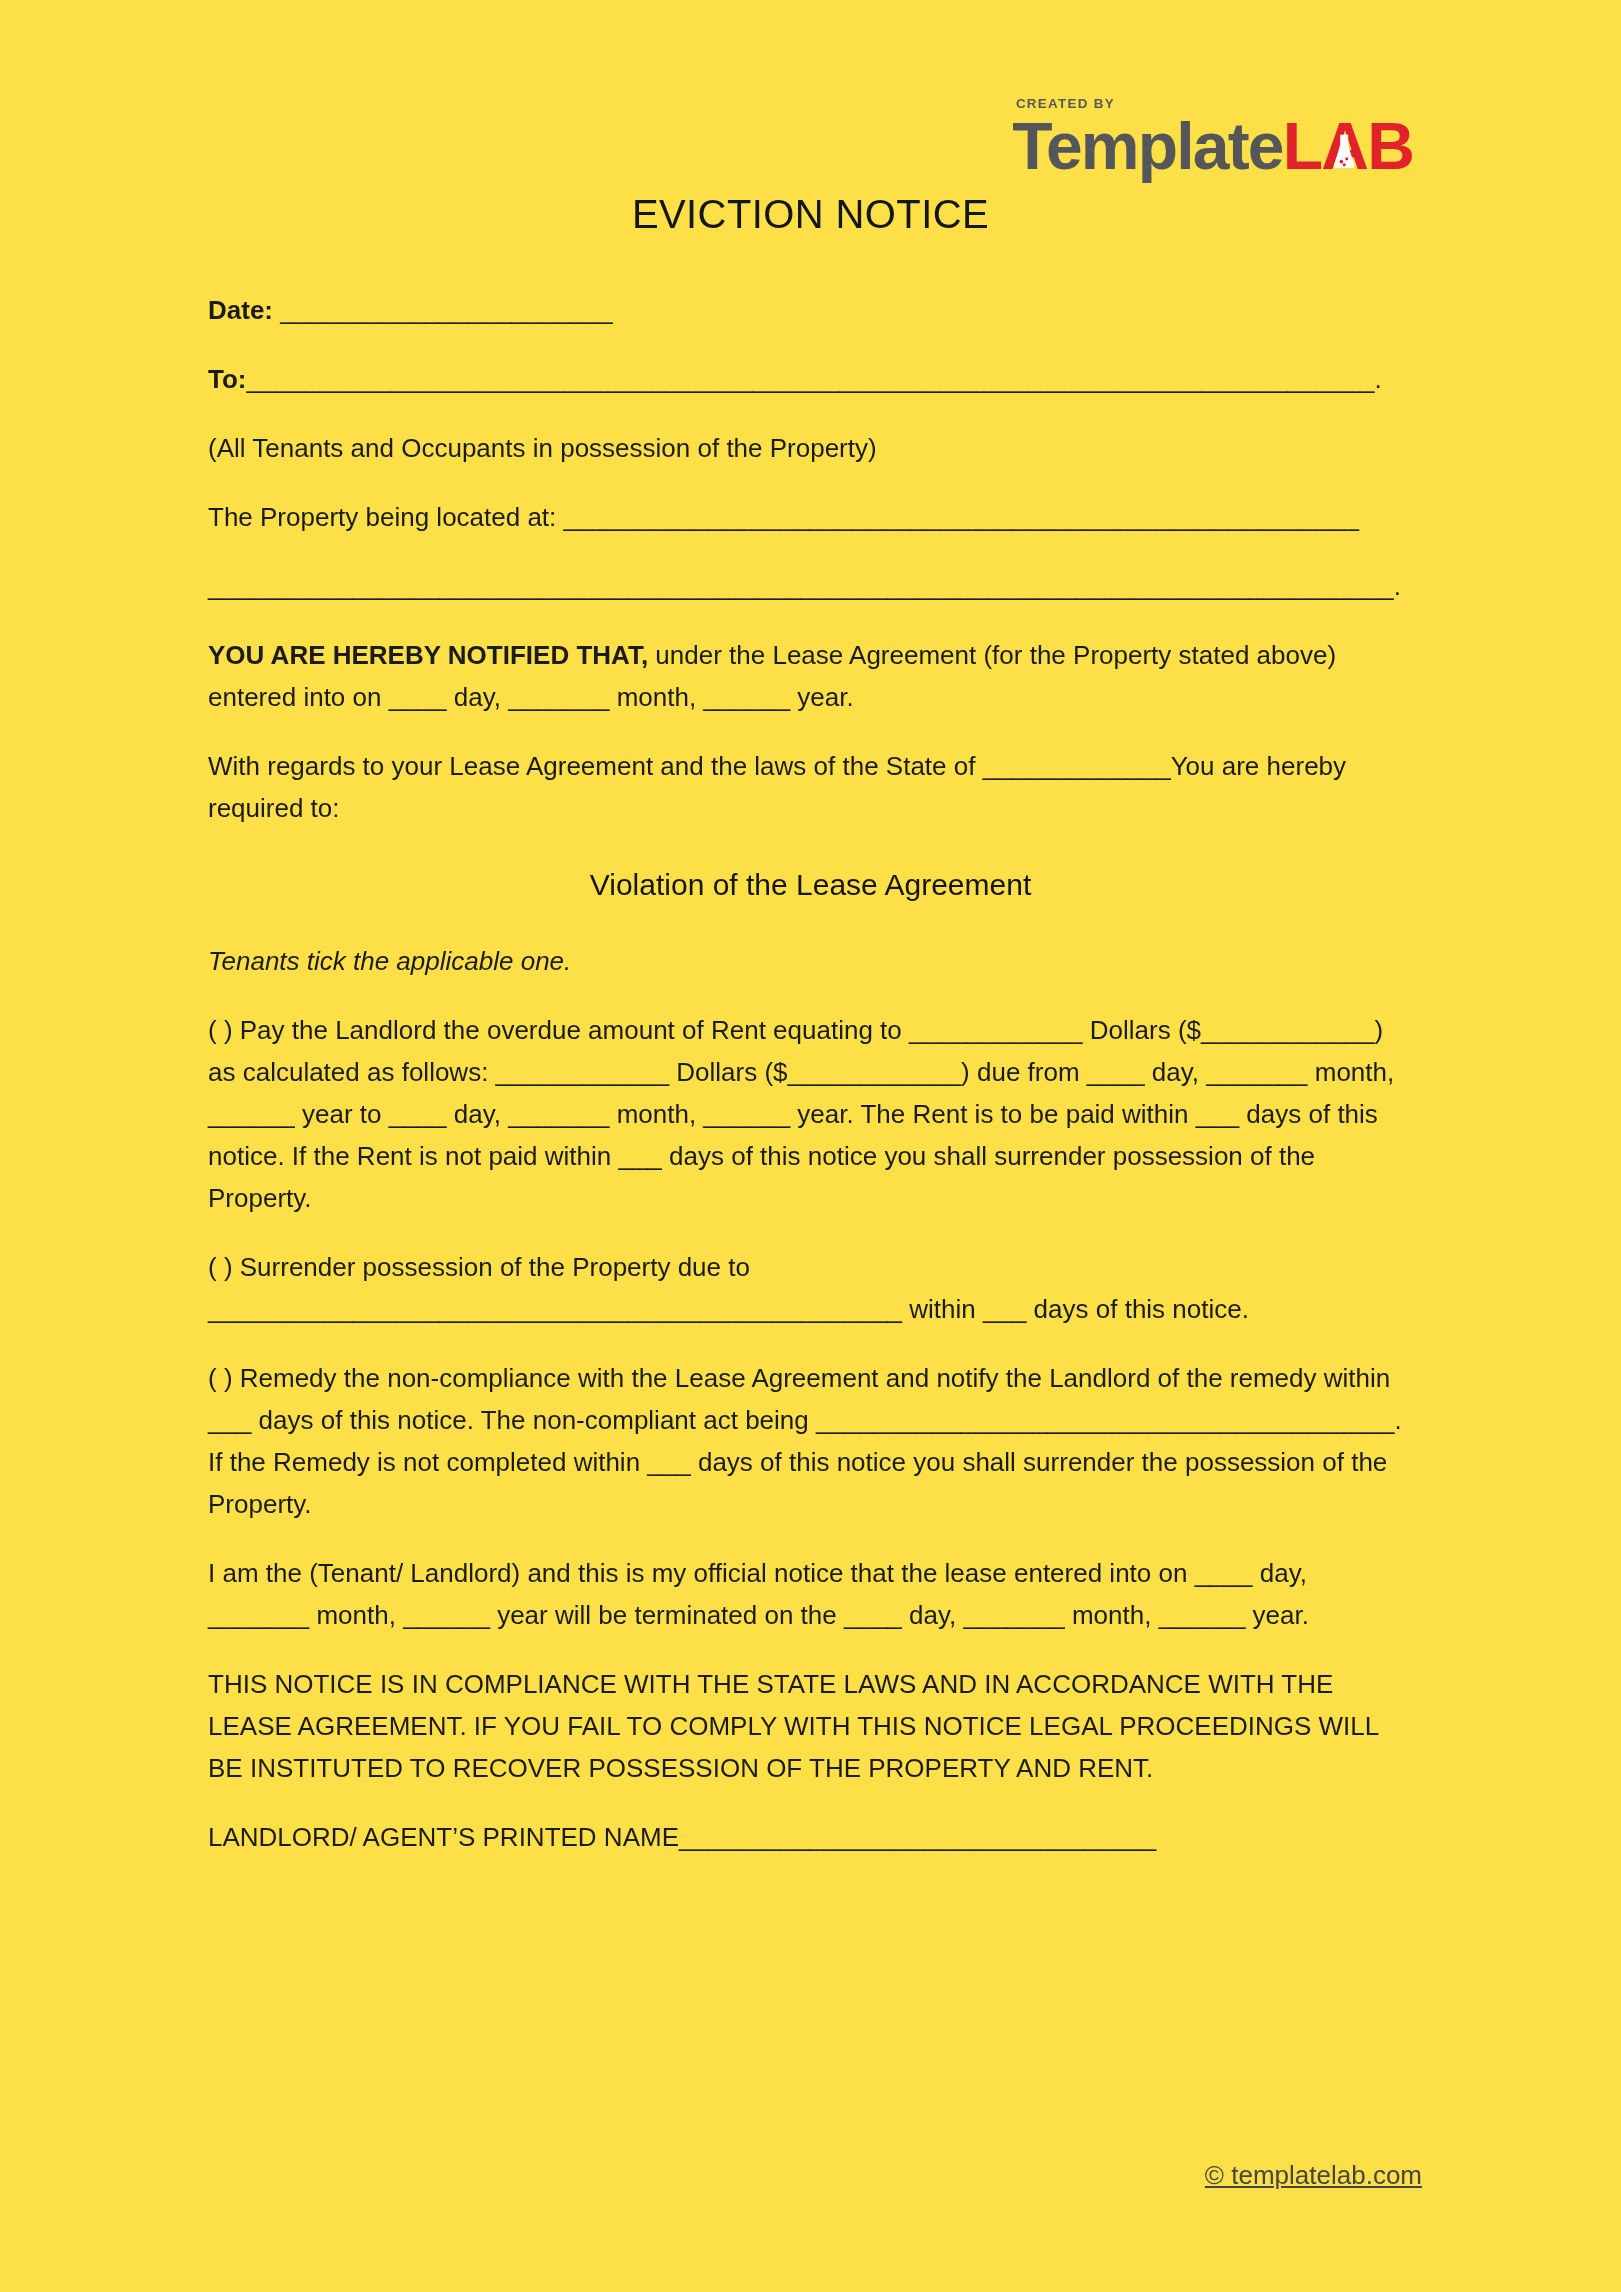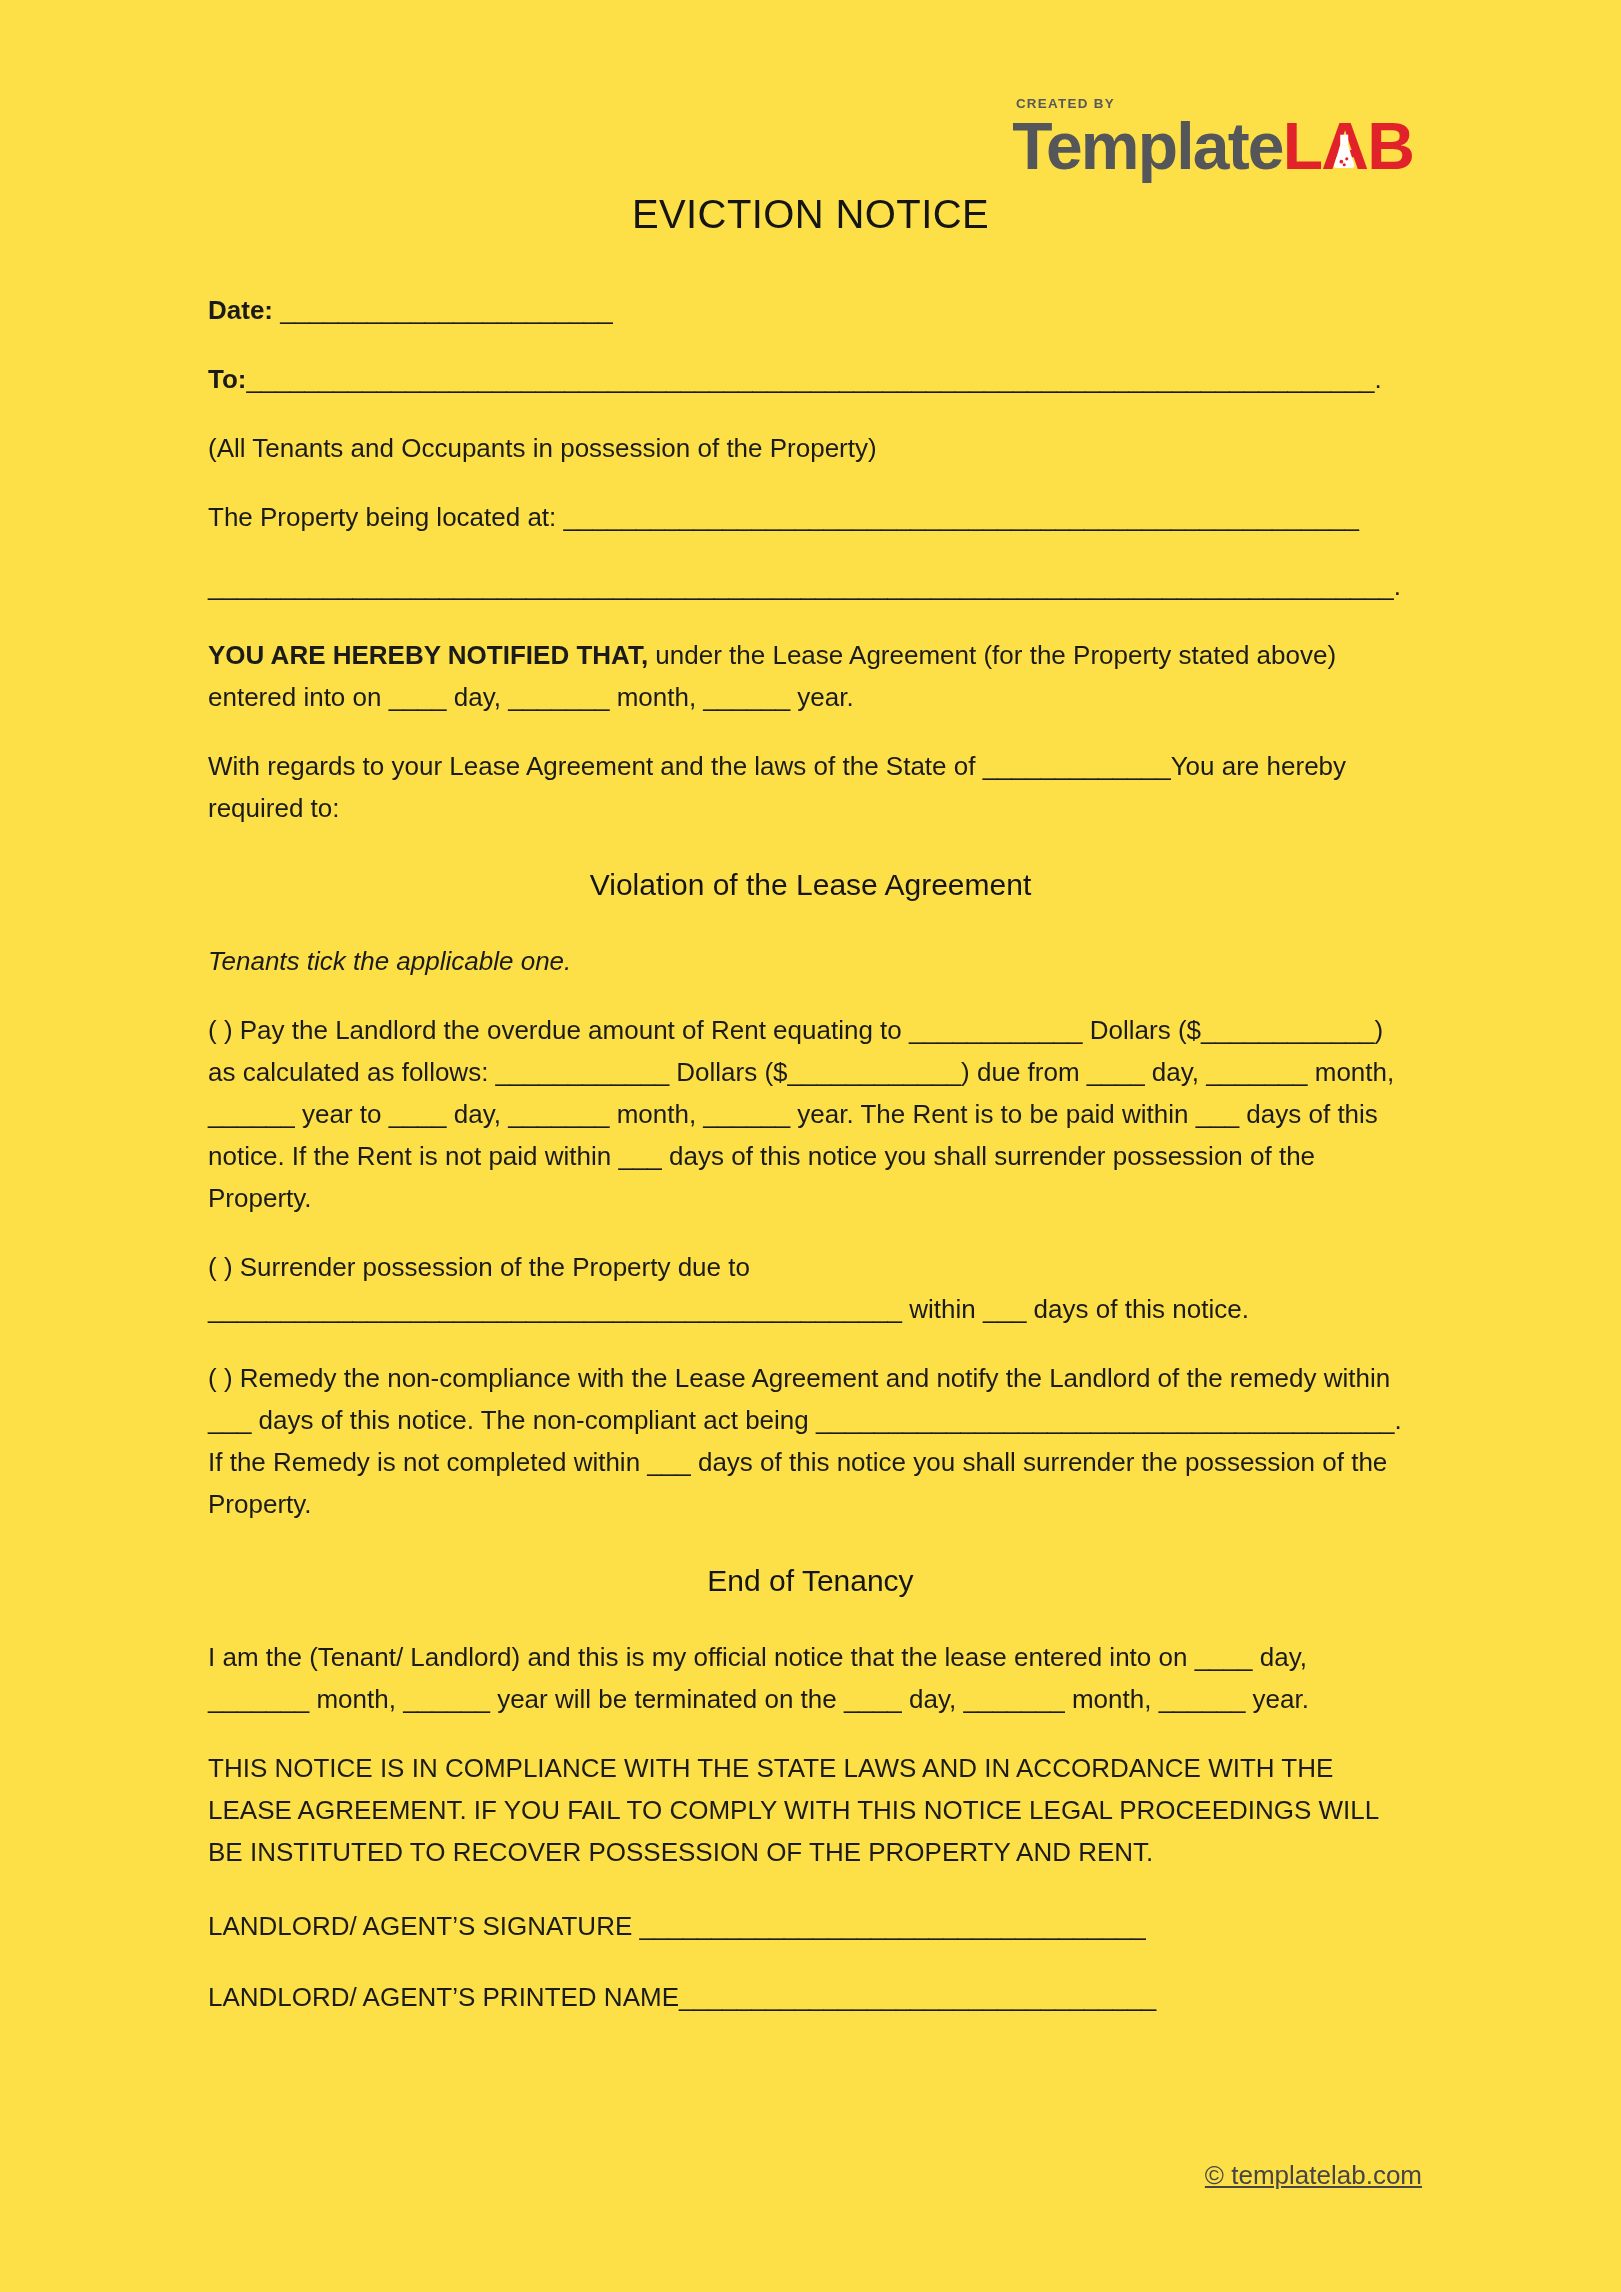--- a/index.html
+++ b/index.html
@@ -91,27 +91,25 @@
   <h2 class="section-heading">Violation of the Lease Agreement</h2>
 
   <p class="para italic">Tenants tick the applicable one.</p>
 
   <p class="para">( ) Pay the Landlord the overdue amount of Rent equating to ____________ Dollars ($____________) as calculated as follows: ____________ Dollars ($____________) due from ____ day, _______ month, ______ year to ____ day, _______ month, ______ year. The Rent is to be paid within ___ days of this notice. If the Rent is not paid within ___ days of this notice you shall surrender possession of the Property.</p>
 
   <p class="para">( ) Surrender possession of the Property due to ________________________________________________ within ___ days of this notice.</p>
 
   <p class="para">( ) Remedy the non-compliance with the Lease Agreement and notify the Landlord of the remedy within ___ days of this notice. The non-compliant act being ________________________________________. If the Remedy is not completed within ___ days of this notice you shall surrender the possession of the Property.</p>
 
-  <h2 class="section-heading">End of Tenancy</h2>
 
   <p class="para">I am the (Tenant/ Landlord) and this is my official notice that the lease entered into on ____ day, _______ month, ______ year will be terminated on the ____ day, _______ month, ______ year.</p>
 
   <p class="para compliance">THIS NOTICE IS IN COMPLIANCE WITH THE STATE LAWS AND IN ACCORDANCE WITH THE LEASE AGREEMENT. IF YOU FAIL TO COMPLY WITH THIS NOTICE LEGAL PROCEEDINGS WILL BE INSTITUTED TO RECOVER POSSESSION OF THE PROPERTY AND RENT.</p>
 
-  <p class="para sig-para"><span>LANDLORD/ AGENT’S SIGNATURE </span><span>___________________________________</span></p>
 
   <p class="para"><span>LANDLORD/ AGENT’S PRINTED NAME</span><span>_________________________________</span></p>
 
   <div class="footer">
     <span class="footer-link">© templatelab.com</span>
   </div>
 
 </div>
 
 

